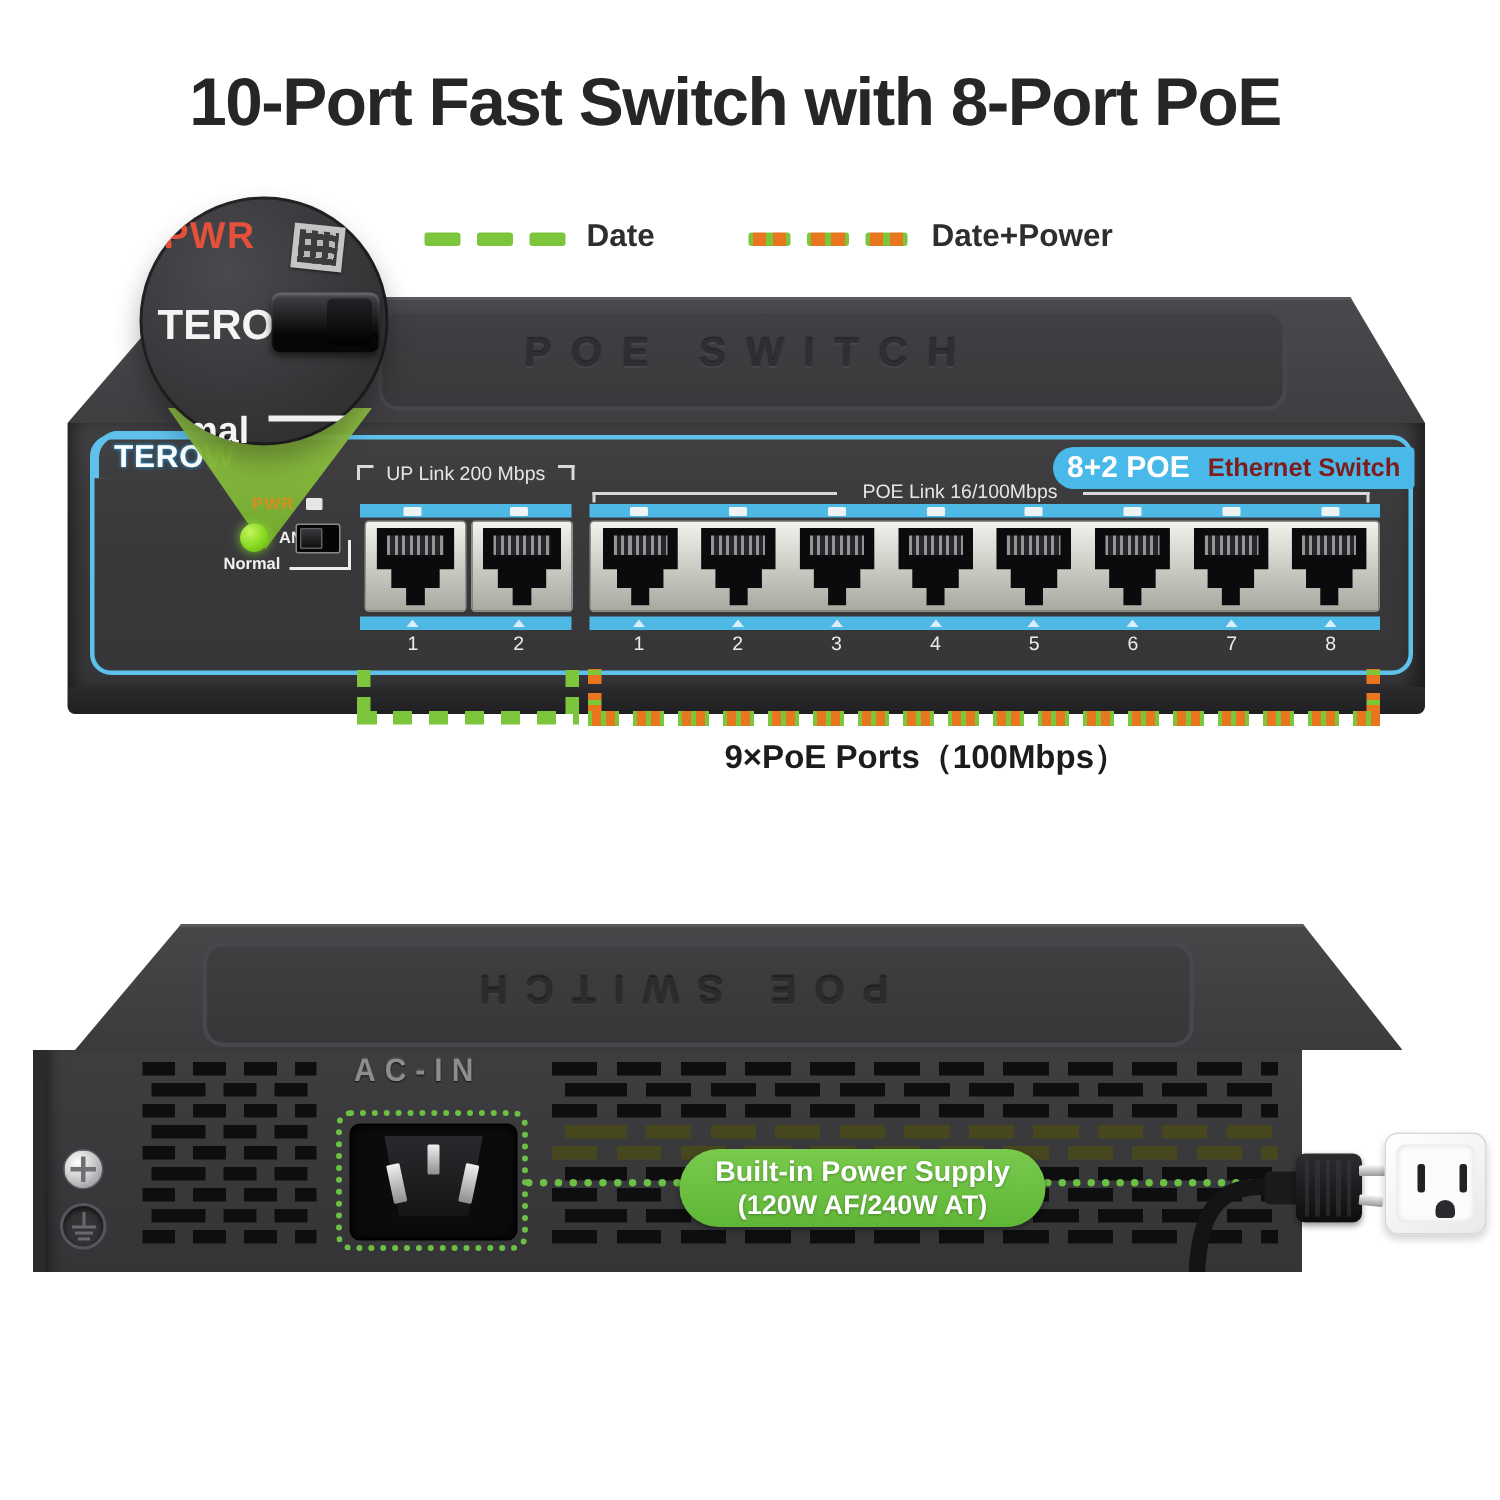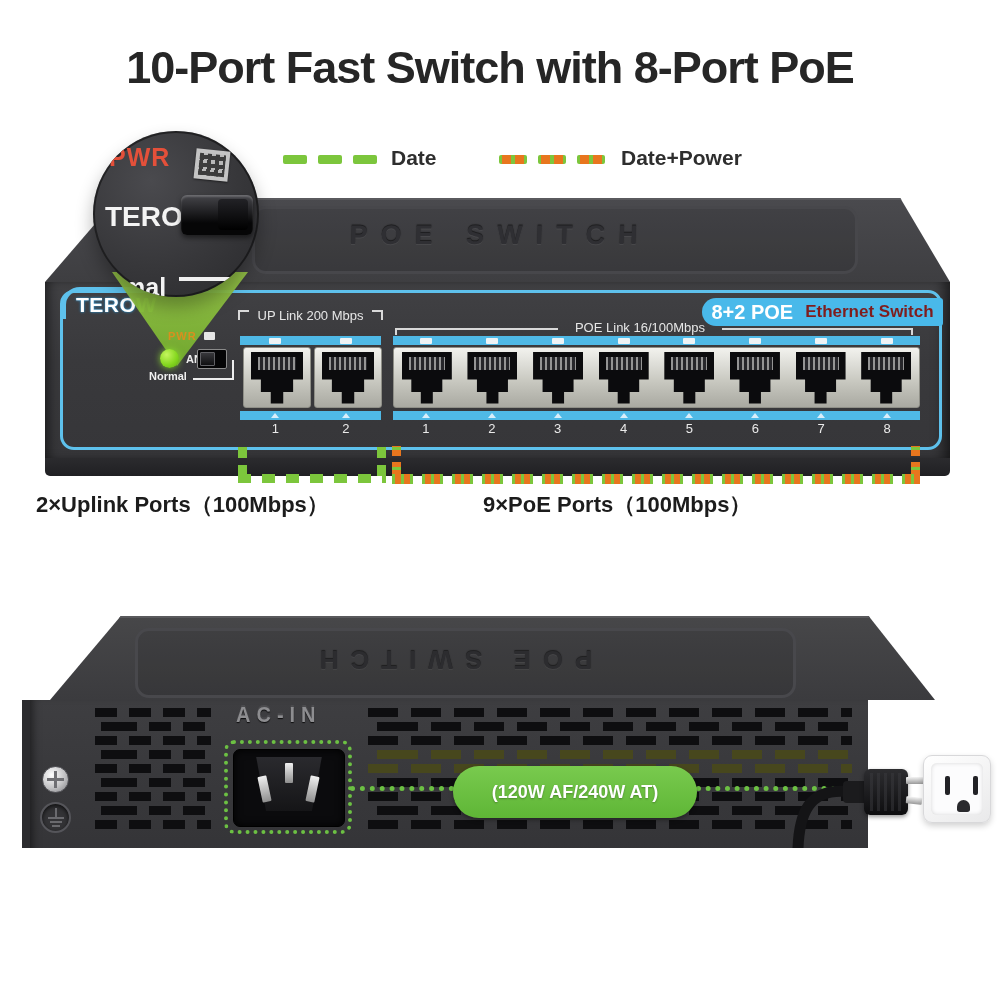--- a/index.html
+++ b/index.html
@@ -305,21 +305,20 @@
     <div class="abs mag-mal">mal</div>
     <div class="abs mag-dash"></div>
   </div>
 
   <div class="abs g-tick" style="left:238px;"></div>
   <div class="abs g-tick" style="left:377px;"></div>
   <div class="abs g-dashes"></div>
   <div class="abs o-tick" style="left:392px;"></div>
   <div class="abs o-tick" style="left:911px;"></div>
   <div class="abs o-dashes"></div>
-  <div class="abs caption" style="left:36px;">2×Uplink Ports（100Mbps）</div>
   <div class="abs caption" style="left:483px;">9×PoE Ports（100Mbps）</div>
 
   <div class="abs rs-top"></div>
   <div class="abs rs-plate"></div>
   <div class="abs rs-toptext">POE SWITCH</div>
   <div class="abs rs-edge"></div>
   <div class="abs rs-face"></div>
   <div class="abs rs-lip"></div>
 
   <div class="abs vr sm" style="left:95px;top:708px;width:116px;"></div>
@@ -357,20 +356,21 @@
     <div class="abs pin" style="left:26px;top:26px;width:9px;height:26px;transform:rotate(-12deg);"></div>
     <div class="abs pin" style="left:51px;top:13px;width:8px;height:20px;"></div>
     <div class="abs pin" style="left:74px;top:26px;width:9px;height:26px;transform:rotate(12deg);"></div>
   </div>
   <div class="abs dotted-rect"></div>
 
   <div class="abs dotline" style="left:350px;width:104px;"></div>
   <div class="abs dotline" style="left:696px;width:150px;"></div>
 
   <div class="abs pill">
+    <span class="p1">Built-in Power Supply</span>
     <span class="p2">(120W AF/240W AT)</span>
   </div>
 
   <svg class="abs" style="left:770px;top:770px;" width="120" height="110">
     <path d="M 82,22 C 40,16 26,40 28,96" stroke="#141416" stroke-width="11" fill="none" stroke-linecap="round"></path>
   </svg>
   <div class="abs plug-boot"></div>
   <div class="abs plug-head"></div>
   <div class="abs prong" style="left:906px;top:777px;width:22px;"></div>
   <div class="abs prong" style="left:906px;top:797px;width:16px;transform:rotate(6deg);"></div>

